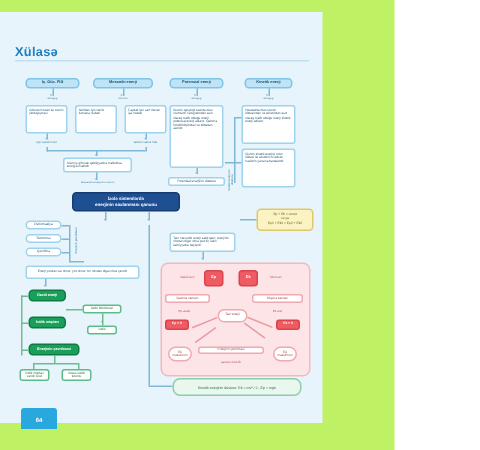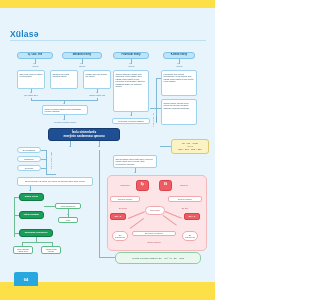--- a/index.html
+++ b/index.html
@@ -4,21 +4,22 @@
 <style>
   html,body{margin:0;padding:0;}
   body{
     width:215px;height:300px;overflow:hidden;
     background:#ffffff;
     font-family:"Liberation Sans","DejaVu Sans",sans-serif;
     -webkit-font-smoothing:none;
   }
   .page{
     position:absolute;left:0;top:0;width:215px;height:300px;
-    background:#fde047;
+    background:#bef264;
+    padding-left:48px;
   }
   
   .field{
     position:absolute;left:0;top:8px;width:215px;height:274px;
     background:#e8f4fb;
   }
   .field-lowerclip{
     position:absolute;left:0;top:264px;width:183px;height:18px;
     background:#e8f4fb;
   }

